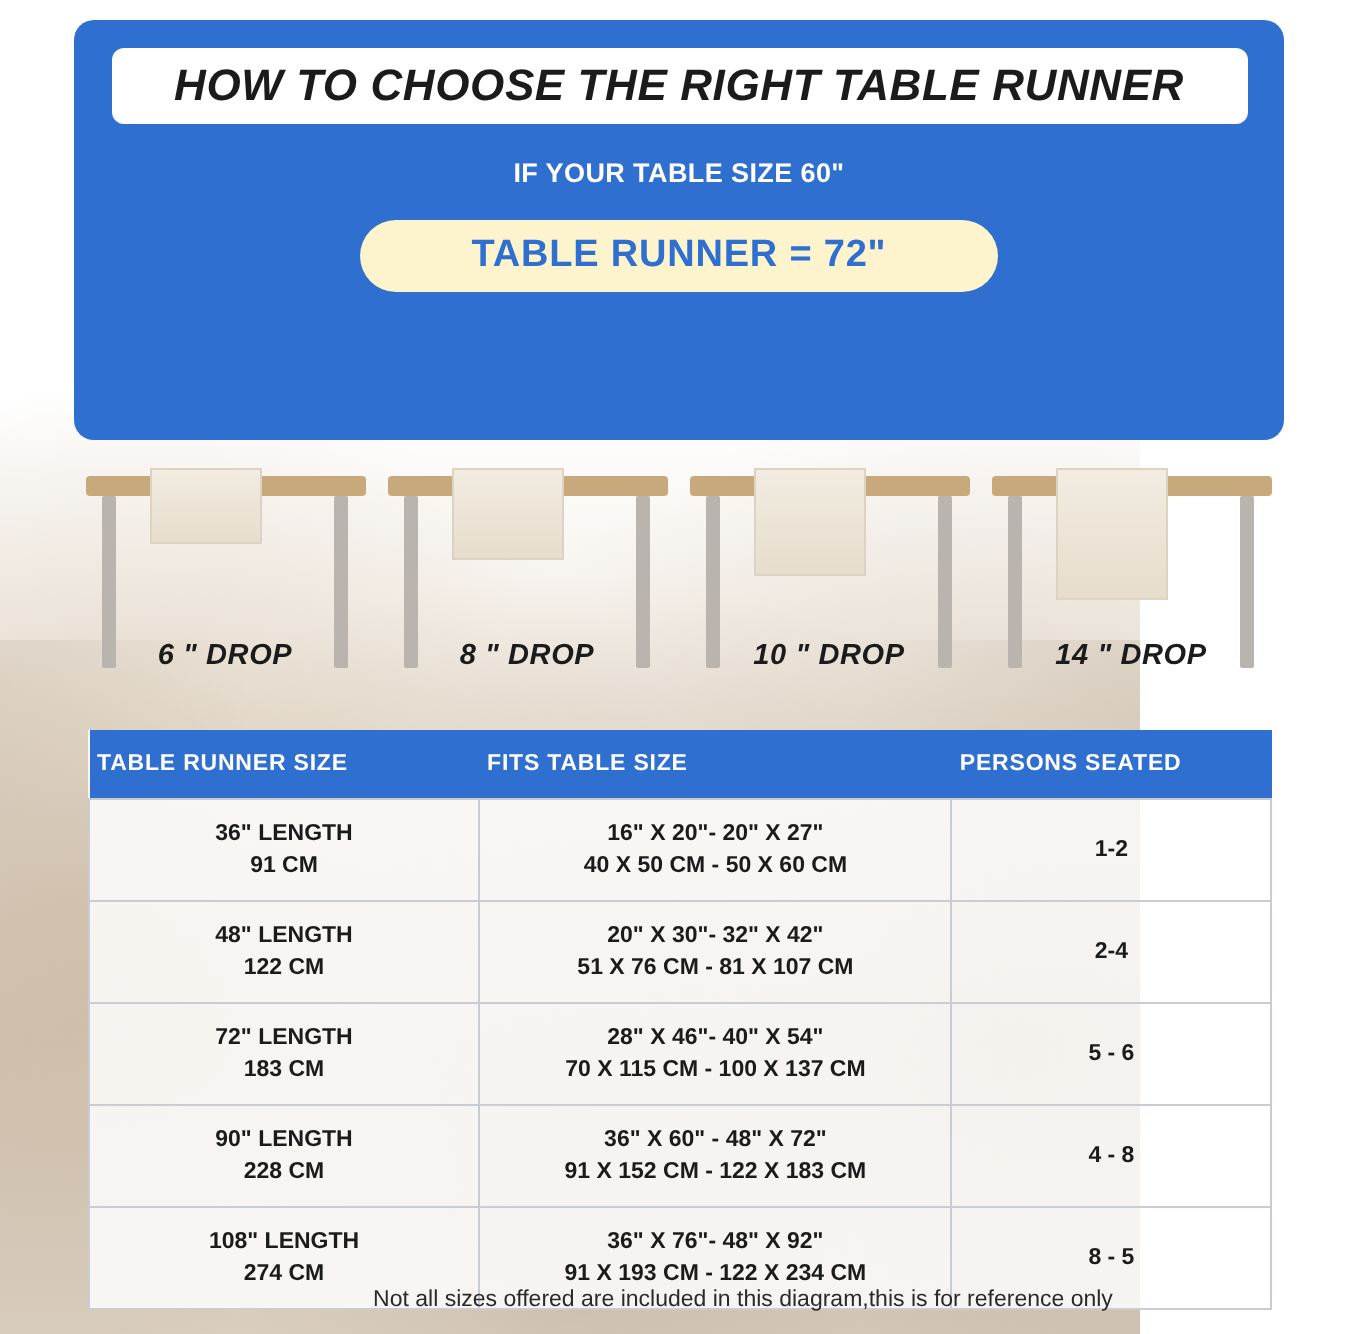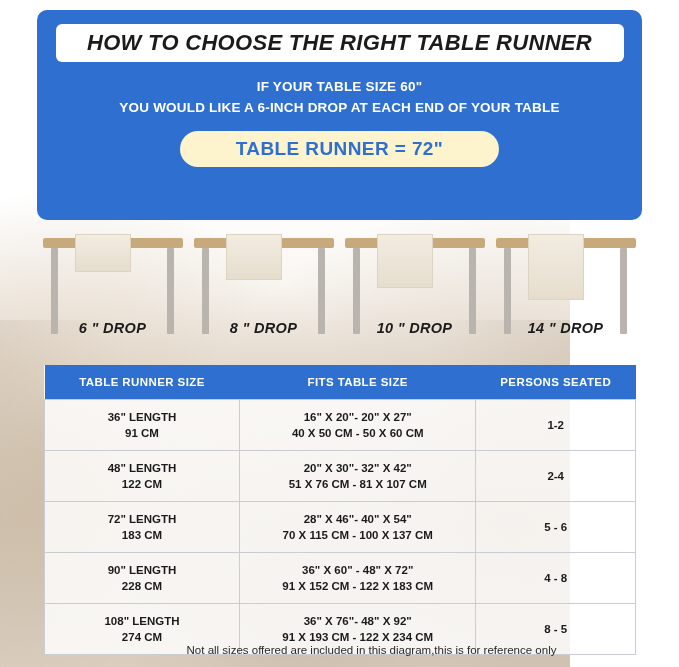--- a/index.html
+++ b/index.html
@@ -189,21 +189,21 @@
     border-collapse: collapse;
     background: rgba(255,255,255,0.82);
   }
   .size-table thead th {
     background: #2f6fd0;
     color: #ffffff;
     font-size: 11.5px;
     font-weight: bold;
     letter-spacing: 0.4px;
     padding: 11px 4px;
-    text-align: center;
+    text-align: left;
     border: none;
   }
   .size-table td {
     border: 1px solid #c9cdd3;
     font-size: 11.5px;
     color: #1b1b1b;
     text-align: center;
     padding: 9px 4px;
     line-height: 16px;
     font-weight: bold;
@@ -232,21 +232,20 @@
 <div class="page">
   <div class="bg-wash"></div>
 
   <div class="calc-panel">
     <div class="calc-title-box">
       <div class="calc-title">HOW TO CHOOSE THE RIGHT TABLE RUNNER</div>
     </div>
 
     <div class="calc-sub">
       <div>IF YOUR TABLE SIZE 60"</div>
-      <div>YOU WOULD LIKE A 6-INCH DROP AT EACH END OF YOUR TABLE</div>
     </div>
 
 
     <div class="result-row">
       <span class="result-pill">TABLE RUNNER = 72"</span>
     </div>
   </div>
 
   <div class="drops">
 

